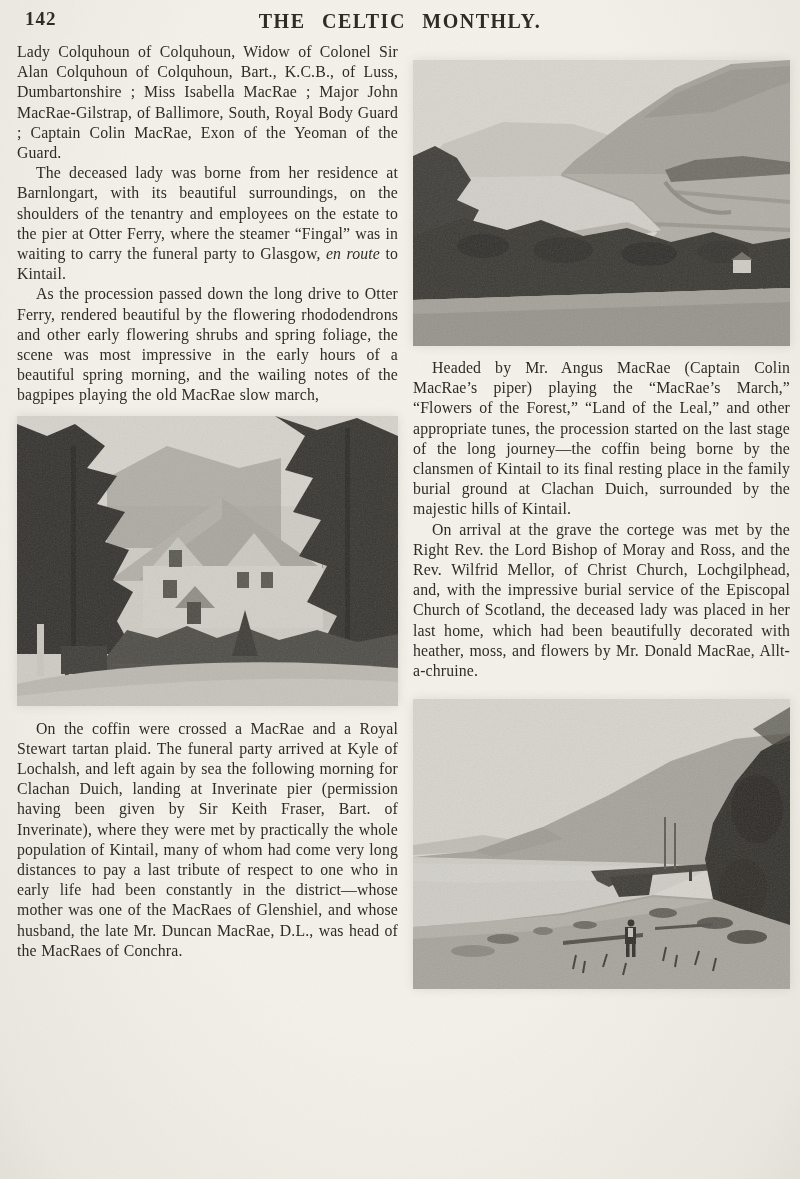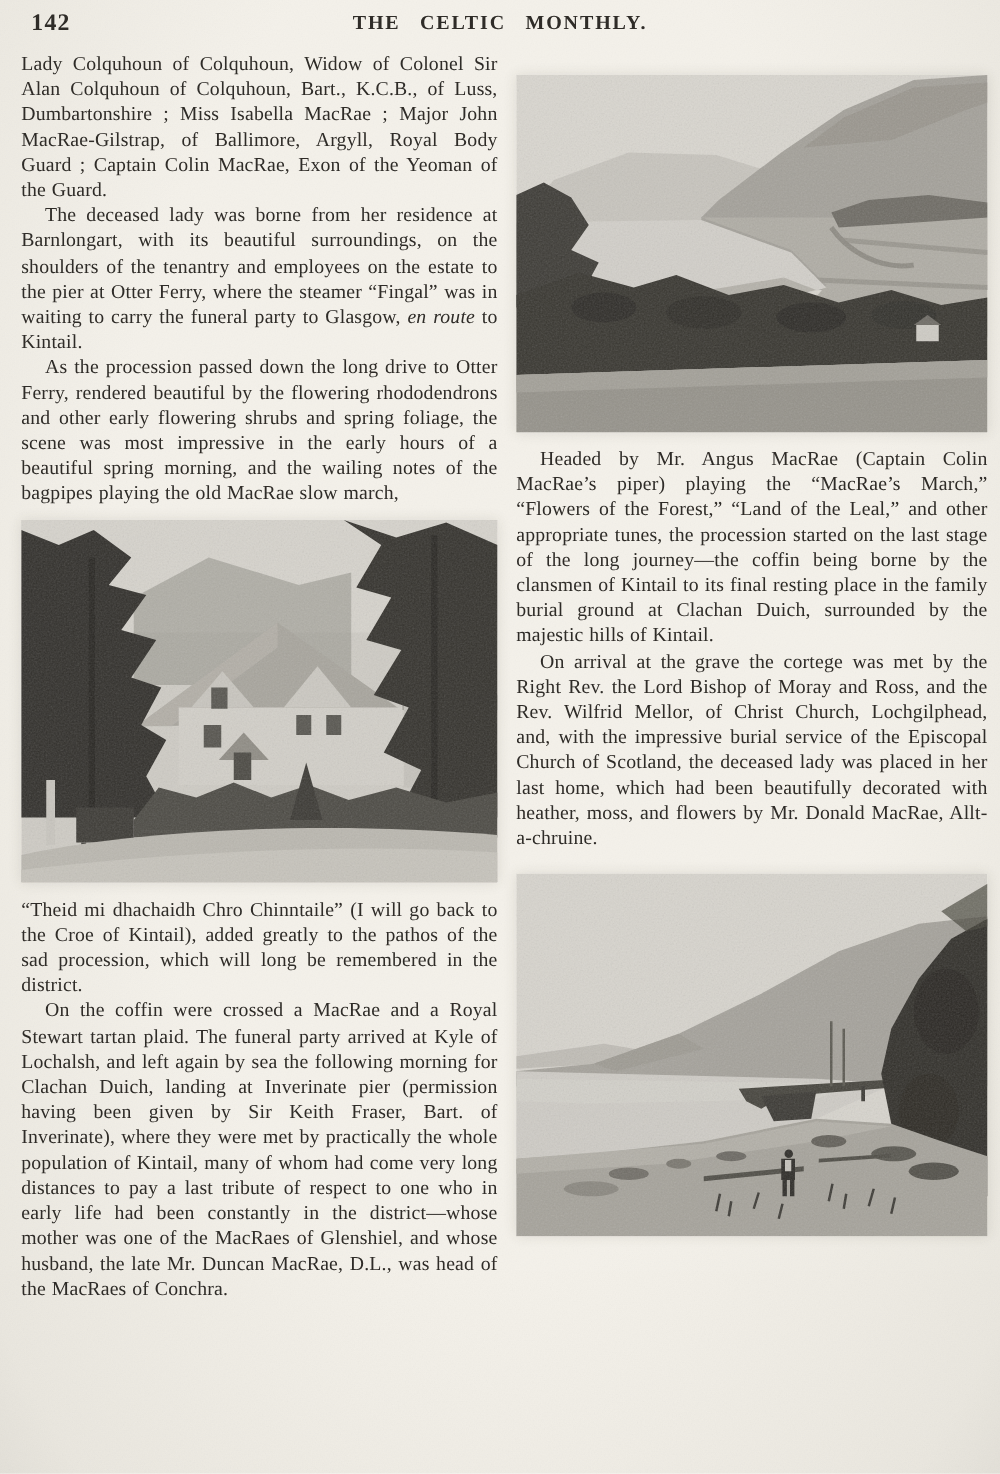--- a/index.html
+++ b/index.html
@@ -4,21 +4,21 @@
 <style>
   html,body{margin:0;padding:0;}
   body{
     width:800px;height:1179px;position:relative;overflow:hidden;
     background:radial-gradient(ellipse at 50% 40%, #f4f1ea 55%, #eae7df 92%, #e3e0d8 100%);
     font-family:"Liberation Serif","DejaVu Serif",serif;
     color:#2b2824;
   }
   .page-noise{position:absolute;inset:0;opacity:.055;pointer-events:none;z-index:6;}
   .hdr-num{position:absolute;left:25px;top:8px;font-size:19px;font-weight:bold;letter-spacing:1px;}
-  .hdr-title{position:absolute;left:0;right:0;top:10px;text-align:center;font-size:16px;font-weight:bold;letter-spacing:1.5px;word-spacing:10px;}
+  .hdr-title{position:absolute;left:0;right:0;top:10px;text-align:center;font-size:20px;font-weight:bold;letter-spacing:1.5px;word-spacing:10px;}
   .col{position:absolute;font-size:15.8px;line-height:20.2px;text-align:justify;}
   .col-left{left:17px;top:42px;width:381px;}
   .col-right{left:413px;top:40px;width:377px;}
   p{margin:0;letter-spacing:.15px;word-spacing:.5px;}
   p.indent{text-indent:19px;}
   .ital{font-style:italic;}
   figure{margin:0;}
   .fig{display:block;}
   .fig svg{display:block;}
   figcaption{
@@ -30,21 +30,21 @@
   .fig-right-bottom{margin-top:18px;}
   .photo{box-shadow:0 0 10px rgba(60,55,45,.12);}
 </style>
 </head>
 <body>
 
 <div class="hdr-num">142</div>
 <div class="hdr-title">THE CELTIC MONTHLY.</div>
 
 <div class="col col-left">
-  <p>Lady Colquhoun of Colquhoun, Widow of Colonel Sir Alan Colquhoun of Colquhoun, Bart., K.C.B., of Luss, Dumbartonshire ; Miss Isabella MacRae ; Major John MacRae-Gilstrap, of Ballimore, Argyll, Royal Body Guard ; Captain Colin MacRae, Exon of the Yeoman of the Guard.</p>
+  <p>Lady Colquhoun of Colquhoun, Widow of Colonel Sir Alan Colquhoun of Colquhoun, Bart., K.C.B., of Luss, Dumbartonshire ; Miss Isabella MacRae ; Major John MacRae-Gilstrap, of Ballimore, South, Royal Body Guard ; Captain Colin MacRae, Exon of the Yeoman of the Guard.</p>
   <p class="indent"><span>The deceased lady was borne from her residence at Barnlongart, with its beautiful surroundings, on the shoulders of the tenantry and employees on the estate to the pier at Otter Ferry, where the steamer “Fingal” was in waiting to carry the funeral party to Glasgow, </span><span class="ital">en route</span><span> to Kintail.</span></p>
   <p class="indent">As the procession passed down the long drive to Otter Ferry, rendered beautiful by the flowering rhododendrons and other early flowering shrubs and spring foliage, the scene was most impressive in the early hours of a beautiful spring morning, and the wailing notes of the bagpipes playing the old MacRae slow march,</p>
 
   <figure class="fig fig-left">
     <svg class="photo" width="381" height="290" viewBox="0 0 381 290" preserveAspectRatio="none">
       <defs>
         <filter id="g2" x="0" y="0" width="100%" height="100%">
           <feTurbulence type="fractalNoise" baseFrequency="0.75" numOctaves="2"></feTurbulence>
           <feColorMatrix type="saturate" values="0"></feColorMatrix>
         </filter>
@@ -76,21 +76,20 @@
       <rect x="20" y="208" width="7" height="52" fill="#c9c6bf"></rect>
       <rect x="44" y="230" width="46" height="28" fill="#3b3934"></rect>
       <rect x="48" y="258" width="4" height="14" fill="#3b3934"></rect>
       <rect x="80" y="258" width="4" height="14" fill="#3b3934"></rect>
       <path d="M0,268 C90,248 240,240 381,252 L381,290 L0,290 Z" fill="#bbb8b0"></path>
       <path d="M0,280 C120,266 260,258 381,266 L381,290 L0,290 Z" fill="#c7c4bc"></path>
       <rect width="381" height="290" filter="url(#g2)" opacity=".18"></rect>
     </svg>
   </figure>
 
-  <p>“Theid mi dhachaidh Chro Chinntaile” (I will go back to the Croe of Kintail), added greatly to the pathos of the sad procession, which will long be remembered in the district.</p>
   <p class="indent">On the coffin were crossed a MacRae and a Royal Stewart tartan plaid. The funeral party arrived at Kyle of Lochalsh, and left again by sea the following morning for Clachan Duich, landing at Inverinate pier (permission having been given by Sir Keith Fraser, Bart. of Inverinate), where they were met by practically the whole population of Kintail, many of whom had come very long distances to pay a last tribute of respect to one who in early life had been constantly in the district—whose mother was one of the MacRaes of Glenshiel, and whose husband, the late Mr. Duncan MacRae, D.L., was head of the MacRaes of Conchra.</p>
 </div>
 
 <div class="col col-right">
   <figure class="fig fig-right-top">
     <svg class="photo" width="377" height="286" viewBox="0 0 377 286" preserveAspectRatio="none">
       <defs>
         <filter id="g1" x="0" y="0" width="100%" height="100%">
           <feTurbulence type="fractalNoise" baseFrequency="0.75" numOctaves="2"></feTurbulence>
           <feColorMatrix type="saturate" values="0"></feColorMatrix>

